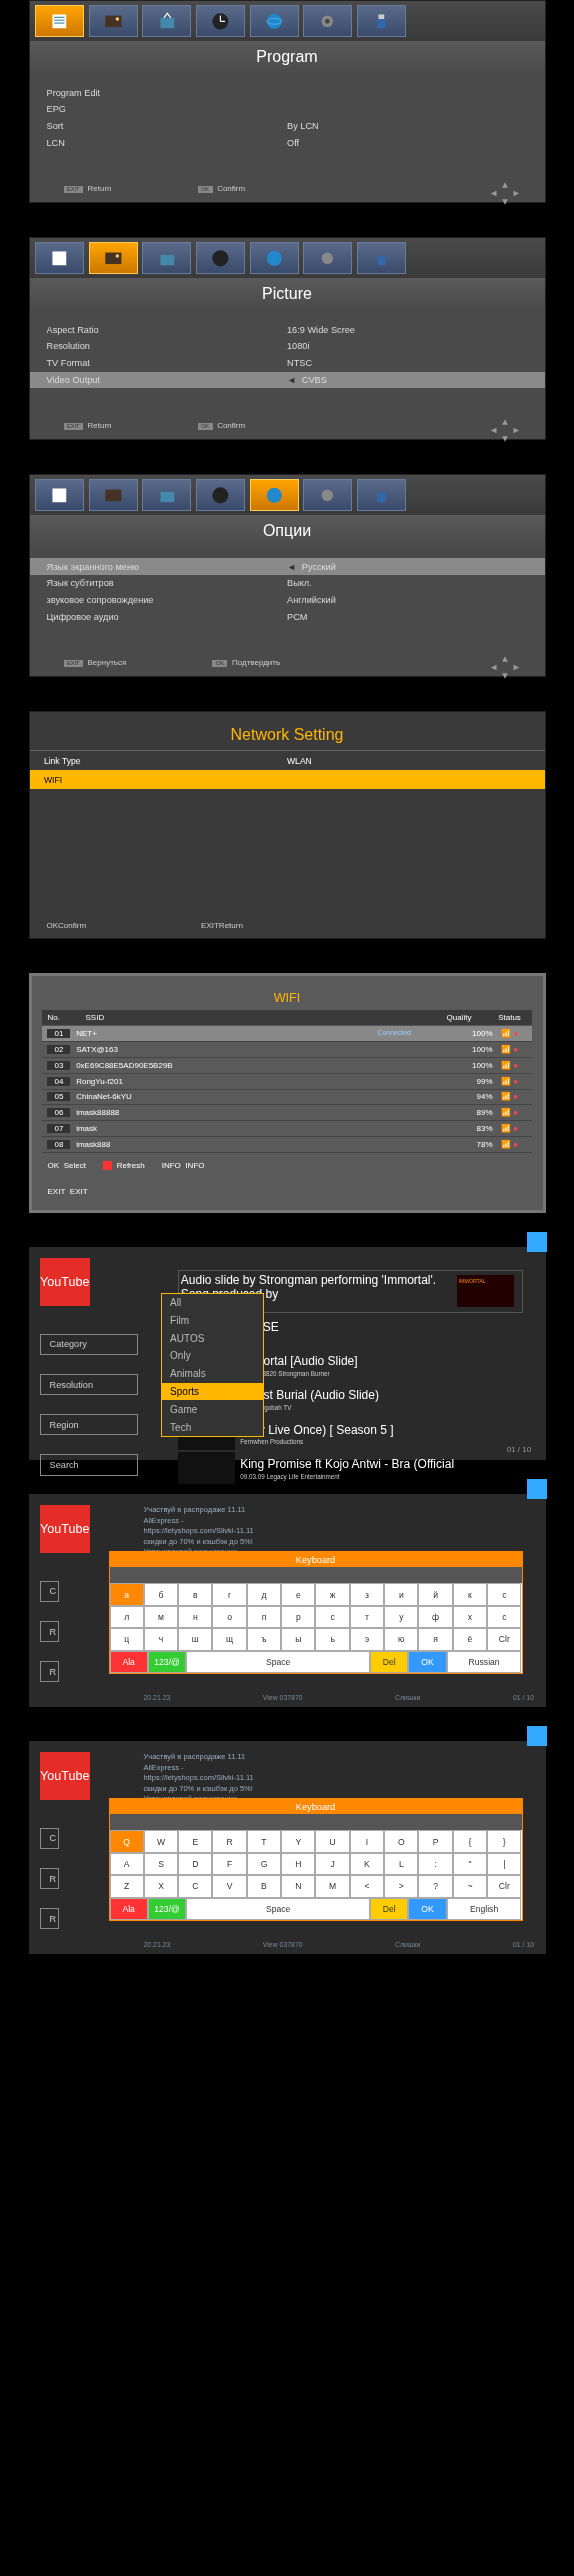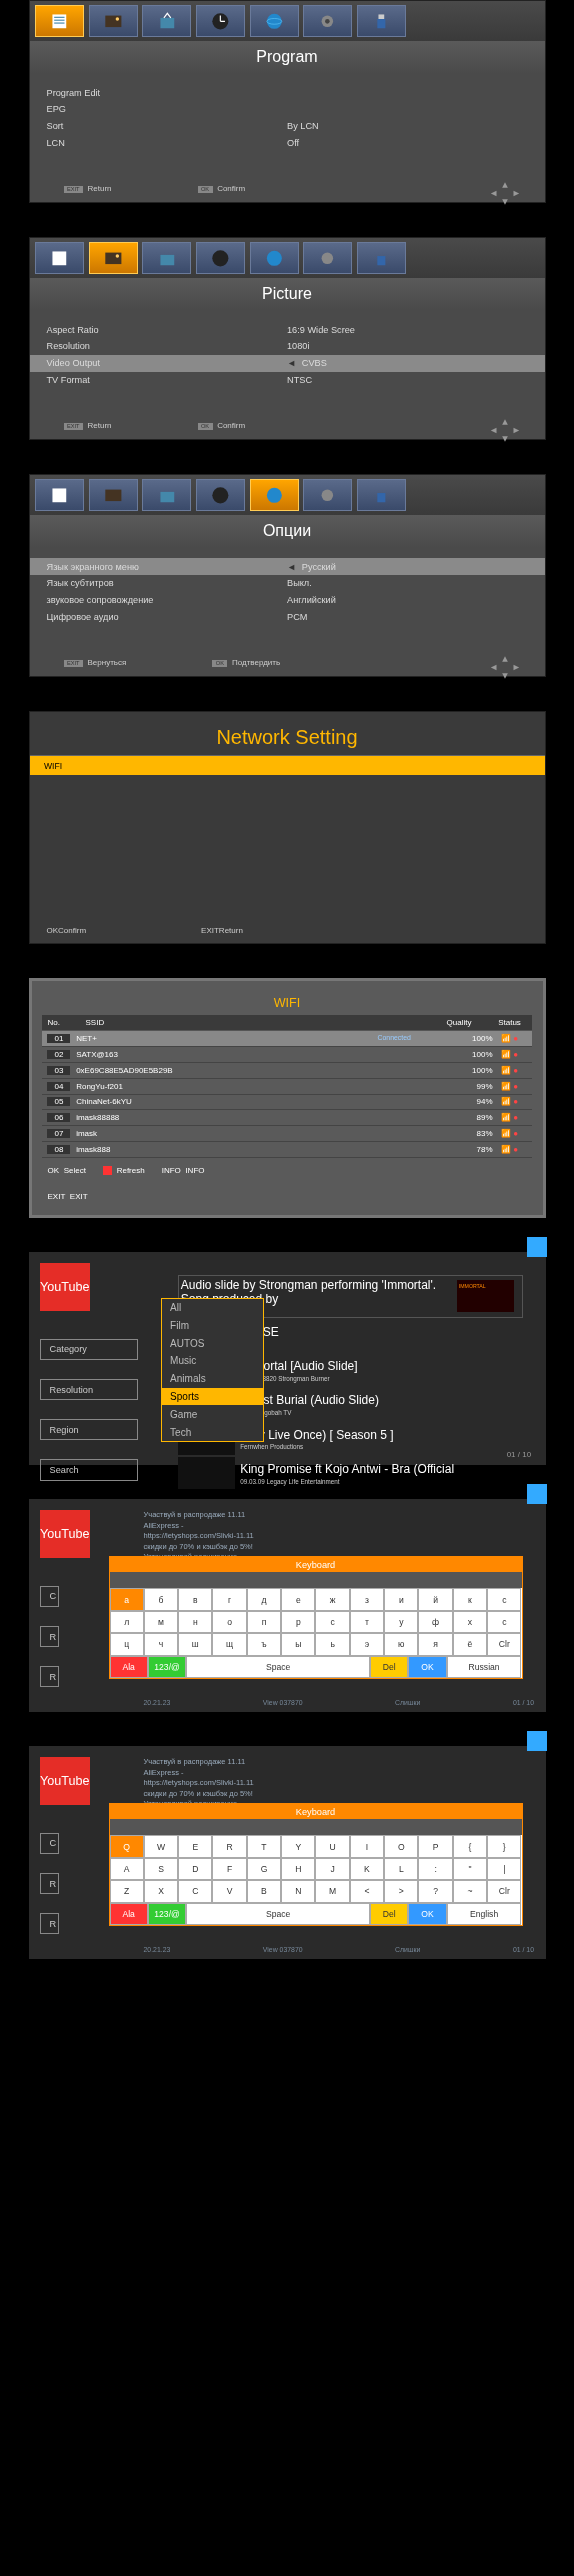--- a/index.html
+++ b/index.html
@@ -11,21 +11,21 @@
 .title{text-align:center;color:#fff;font-size:16px;padding:6.9px;background:linear-gradient(#5a5a5a,#4a4a4a)}
 .content{background:#4a4a4a;min-height:103px;padding:11.5px 17px;color:#dcdcdc;font-size:9.2px}
 .row{display:flex;padding:3.4px 0}
 .row.sel{background:#8a8a8a;margin:0 -17px;padding:3.4px 17px}
 .row .lbl{flex:1}
 .row .val{flex:1;color:#dcdcdc}
 .footer{background:#4a4a4a;padding:8.6px 34px;color:#ccc;font-size:8px;display:flex;gap:86px;position:relative}
 .footer .key{display:inline-block;background:#888;padding:0.6px 3.4px;font-size:5.7px;margin-right:4.6px;color:#333}
 .arrows{position:absolute;right:23px;top:2.9px;width:34px;height:29px}
 .arrows svg{width:34px;height:29px}
-.net-title{color:#ffb700;text-align:center;font-size:20px;padding:14.4px 0 5.7px 0;border-bottom:1.1px solid #666}
+.net-title{color:#ffb700;text-align:center;font-size:16px;padding:14.4px 0 5.7px 0;border-bottom:1.1px solid #666}
 .net-content{padding:0;color:#fff;min-height:161px}
 .net-row{display:flex;padding:4.6px 14.4px;font-size:8.6px}
 .net-row.hl{background:#ffb700;color:#000}
 .net-footer{padding:8.6px 17px;color:#ccc;font-size:8px;display:flex;gap:115px}
 .wifi-screen{background:#5a5a5a;width:517px;margin:0 auto 34px auto;padding:10.3px;border:3.4px solid #777}
 .wifi-title{color:#ffb700;text-align:center;font-size:12.6px;padding:4.6px}
 .wifi-head{display:flex;background:#3a3a3a;padding:3.4px 5.7px;color:#fff;font-size:8px;border-bottom:0.6px solid #555}
 .wifi-row{display:flex;padding:2.9px 5.7px;color:#fff;font-size:8px;border-bottom:0.6px solid #444}
 .wifi-row.sel{background:#888}
 .wifi-row .no{width:23px;background:#333;text-align:center;margin-right:5.7px}
@@ -188,27 +188,27 @@
   <div class="title">Picture</div>
   <div class="content">
     <div class="row">
         <div class="lbl">Aspect Ratio</div>
         <div class="val">16:9 Wide Scree</div>
       </div>
     <div class="row">
         <div class="lbl">Resolution</div>
         <div class="val">1080i</div>
       </div>
+    <div class="row">
+        <div class="lbl">TV Format</div>
+        <div class="val">NTSC</div>
+      </div>
     <div class="row sel">
         <div class="lbl">Video Output</div>
         <div class="val"><span style="color:#333;margin-right:5.7px">◄</span><span>CVBS</span></div>
-      </div>
-    <div class="row">
-        <div class="lbl">TV Format</div>
-        <div class="val">NTSC</div>
       </div>
   </div>
   <div class="footer">
     <div><span class="key">EXIT</span><span>Return</span></div>
     <div><span class="key">OK</span><span>Confirm</span></div>
     <div class="arrows"><svg viewBox="0 0 60 50" width="34" height="29">
           <path d="M30 5 L25 15 L35 15 Z M30 45 L25 35 L35 35 Z M5 25 L15 20 L15 30 Z M55 25 L45 20 L45 30 Z" fill="#999"></path>
         </svg></div>
   </div>
 </div>
@@ -275,20 +275,24 @@
     <div><span class="key">OK</span><span>Подтвердить</span></div>
     <div class="arrows"><svg viewBox="0 0 60 50" width="34" height="29">
           <path d="M30 5 L25 15 L35 15 Z M30 45 L25 35 L35 35 Z M5 25 L15 20 L15 30 Z M55 25 L45 20 L45 30 Z" fill="#999"></path>
         </svg></div>
   </div>
 </div>
 
 <div class="screen" style="background:#3a3a3a">
   <div class="net-title">Network Setting</div>
   <div class="net-content">
+    <div class="net-row">
+      <div style="flex:1">Link Type</div>
+      <div style="flex:1">WLAN</div>
+    </div>
     <div class="net-row hl">
       <div>WIFI</div>
     </div>
   </div>
   <div class="net-footer">
     <div><span class="key">OK</span><span>Confirm</span></div>
     <div><span class="key">EXIT</span><span>Return</span></div>
   </div>
 </div>
 
@@ -385,21 +389,21 @@
     <div class="yt-btn">Category</div>
     <div class="yt-btn">Resolution</div>
     <div class="yt-btn">Region</div>
     <div class="yt-btn">Search</div>
   </div>
   <div class="yt-cat-pop">
     <div id="yt-cats">
         <div class="yt-cat-item">All</div>
         <div class="yt-cat-item">Film</div>
         <div class="yt-cat-item">AUTOS</div>
-        <div class="yt-cat-item">Music</div>
+        <div class="yt-cat-item">Only</div>
         <div class="yt-cat-item">Animals</div>
         <div class="yt-cat-item sel">Sports</div>
         <div class="yt-cat-item">Game</div>
         <div class="yt-cat-item">Tech</div>
       </div>
   </div>
   <div class="yt-list">
     <div class="yt-item" style="border:0.6px solid #555;padding:2.3px">
       <div style="flex:1">
         <div class="t">Audio slide by Strongman performing 'Immortal'. Song produced by</div>

